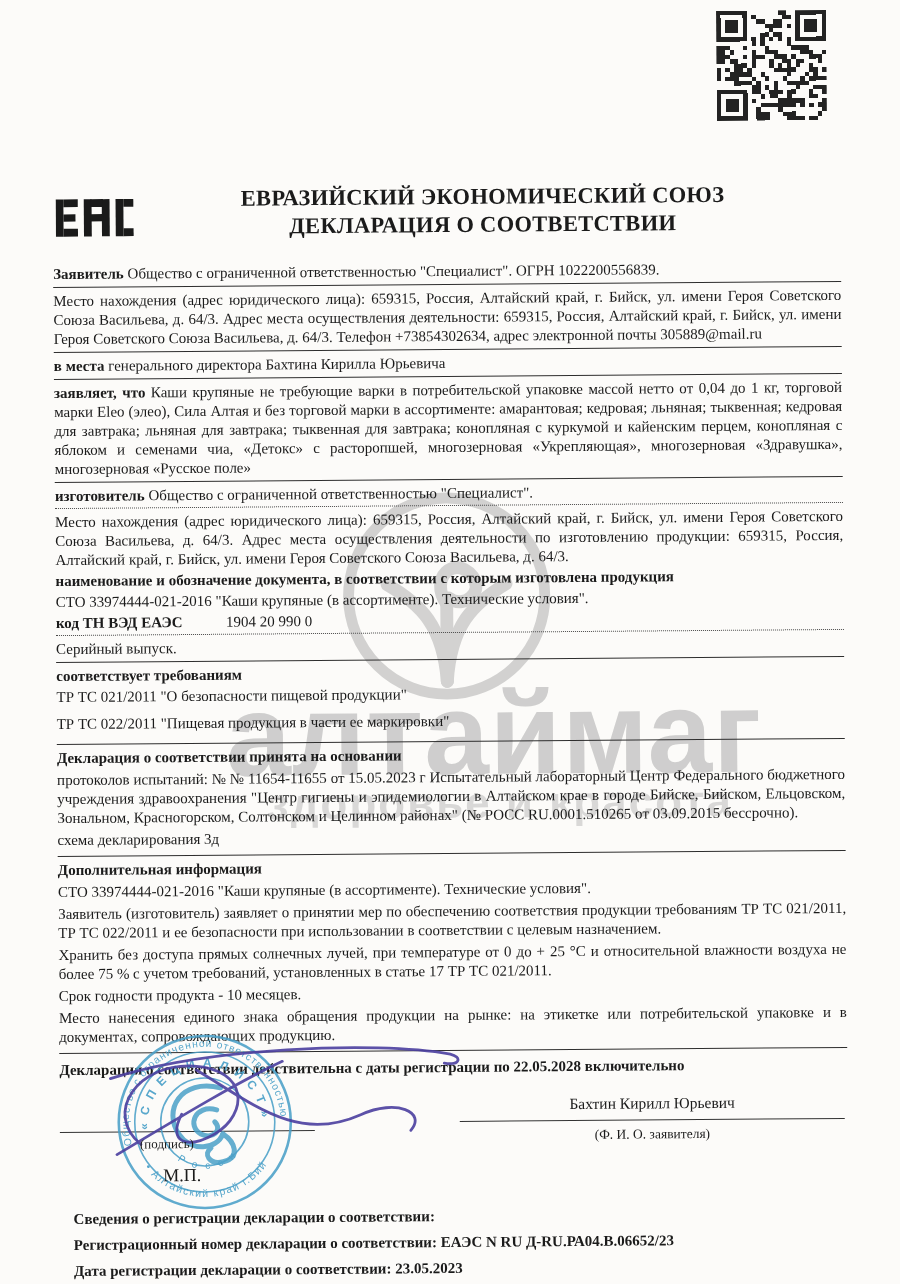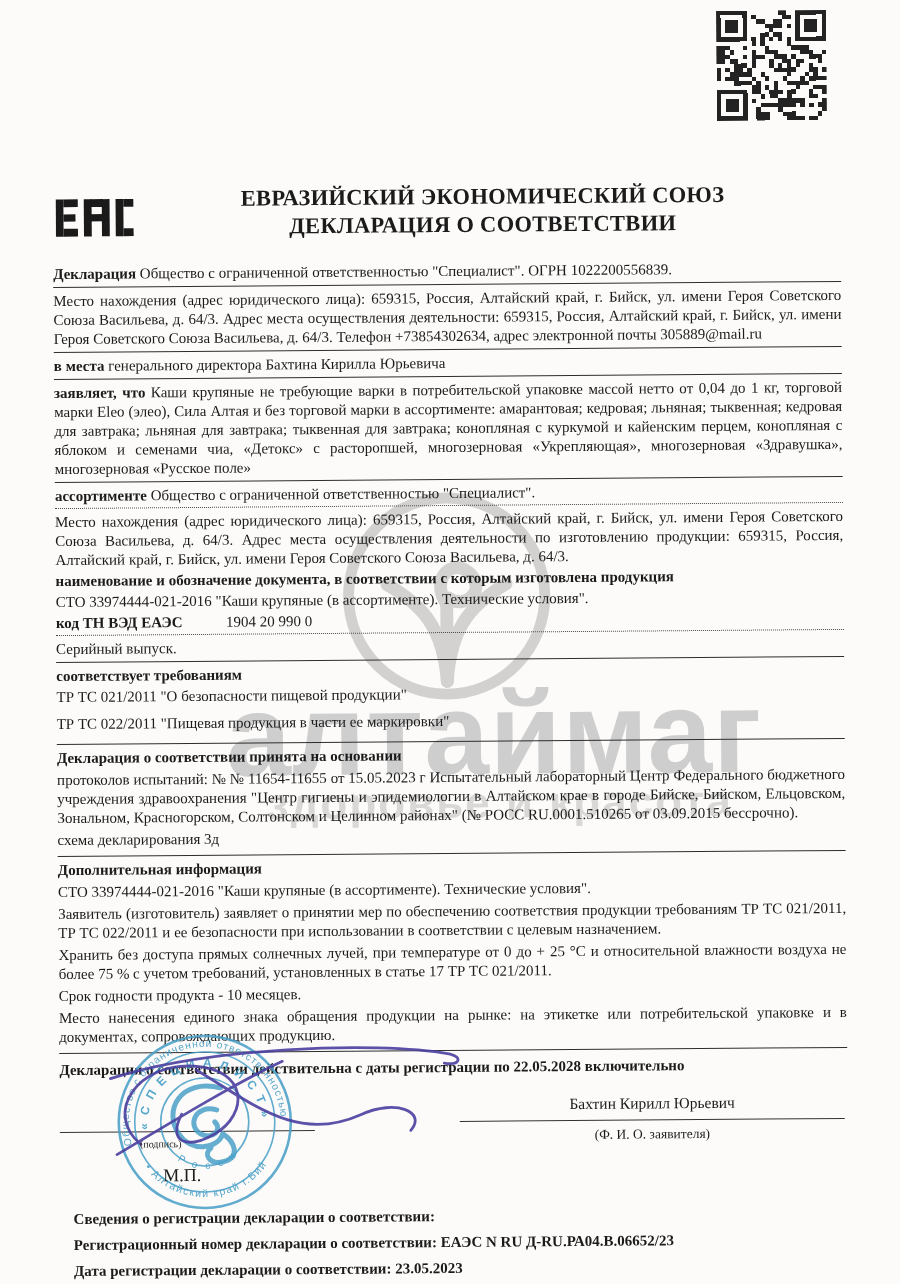--- a/index.html
+++ b/index.html
@@ -44,21 +44,21 @@
   .complies p.item{margin-bottom:8px;}
   .complies{padding-bottom:2px;}
   .basis p{margin-bottom:3px;}
   .additional p{margin-bottom:3px;}
   .validity{padding:3px 0 6px 0;}
 
   
   .sigarea{position:relative;height:116px;}
   .stampsvg{position:absolute;left:-15px;top:-95px;width:440px;height:260px;z-index:3;}
   .sig-line{position:absolute;left:0;top:44px;width:255px;border-top:1.2px solid #333;}
-  .sig-podpis{position:absolute;left:80px;top:47px;font-size:10px;z-index:4;}
+  .sig-podpis{position:absolute;left:80px;top:47px;font-size:13px;z-index:4;}
   .sig-mp{position:absolute;left:103px;top:79px;font-size:18px;z-index:4;}
   .fio{position:absolute;left:400px;width:385px;top:10px;text-align:center;}
   .fio-name{font-size:15.5px;padding-bottom:7px;}
   .fio-rule{border-top:1.2px solid #333;}
   .fio-label{font-size:13.5px;padding-top:4px;}
 
   
   .registration{padding-left:13px;padding-top:6px;}
   .registration p{margin-bottom:7px;font-weight:bold;font-size:15px;}
 </style>
@@ -390,29 +390,29 @@
         </g>
       </svg>
       <div class="titles">
         <div class="title1">ЕВРАЗИЙСКИЙ ЭКОНОМИЧЕСКИЙ СОЮЗ</div>
         <div class="title2">ДЕКЛАРАЦИЯ О СООТВЕТСТВИИ</div>
       </div>
     </header>
 
     <main class="content">
 
-      <p class="rule-b"><b>Декларация</b> <span>Общество с ограниченной ответственностью "Специалист". ОГРН 1022200556839.</span></p>
+      <p class="rule-b"><b>Заявитель</b> <span>Общество с ограниченной ответственностью "Специалист". ОГРН 1022200556839.</span></p>
 
       <p class="rule-b just">Место нахождения (адрес юридического лица): 659315, Россия, Алтайский край, г. Бийск, ул. имени Героя Советского Союза Васильева, д. 64/3. Адрес места осуществления деятельности: 659315, Россия, Алтайский край, г. Бийск, ул. имени Героя Советского Союза Васильева, д. 64/3. Телефон +73854302634, адрес электронной почты 305889@mail.ru</p>
 
       <p class="rule-b"><b>в места</b> <span>генерального директора Бахтина Кирилла Юрьевича</span></p>
 
       <p class="rule-b just"><b>заявляет, что</b> <span>Каши крупяные не требующие варки в потребительской упаковке массой нетто от 0,04 до 1 кг, торговой марки Eleo (элео), Сила Алтая и без торговой марки в ассортименте: амарантовая; кедровая; льняная; тыквенная; кедровая для завтрака; льняная для завтрака; тыквенная для завтрака; конопляная с куркумой и кайенским перцем, конопляная с яблоком и семенами чиа, «Детокс» с расторопшей, многозерновая «Укрепляющая», многозерновая «Здравушка», многозерновая «Русское поле»</span></p>
 
-      <p class="dotted-b"><b>ассортименте</b> <span>Общество с ограниченной ответственностью "Специалист".</span></p>
+      <p class="dotted-b"><b>изготовитель</b> <span>Общество с ограниченной ответственностью "Специалист".</span></p>
 
       <p class="just">Место нахождения (адрес юридического лица): 659315, Россия, Алтайский край, г. Бийск, ул. имени Героя Советского Союза Васильева, д. 64/3. Адрес места осуществления деятельности по изготовлению продукции: 659315, Россия, Алтайский край, г. Бийск, ул. имени Героя Советского Союза Васильева, д. 64/3.</p>
 
       <p class="strong">наименование и обозначение документа, в соответствии с которым изготовлена продукция</p>
       <p>СТО 33974444-021-2016  "Каши крупяные (в ассортименте). Технические условия".</p>
 
       <p class="dotted-b"><b class="tnved-label">код ТН ВЭД ЕАЭС</b><span>1904 20 990 0</span></p>
 
       <p class="rule-b">Серийный выпуск.</p>
 

